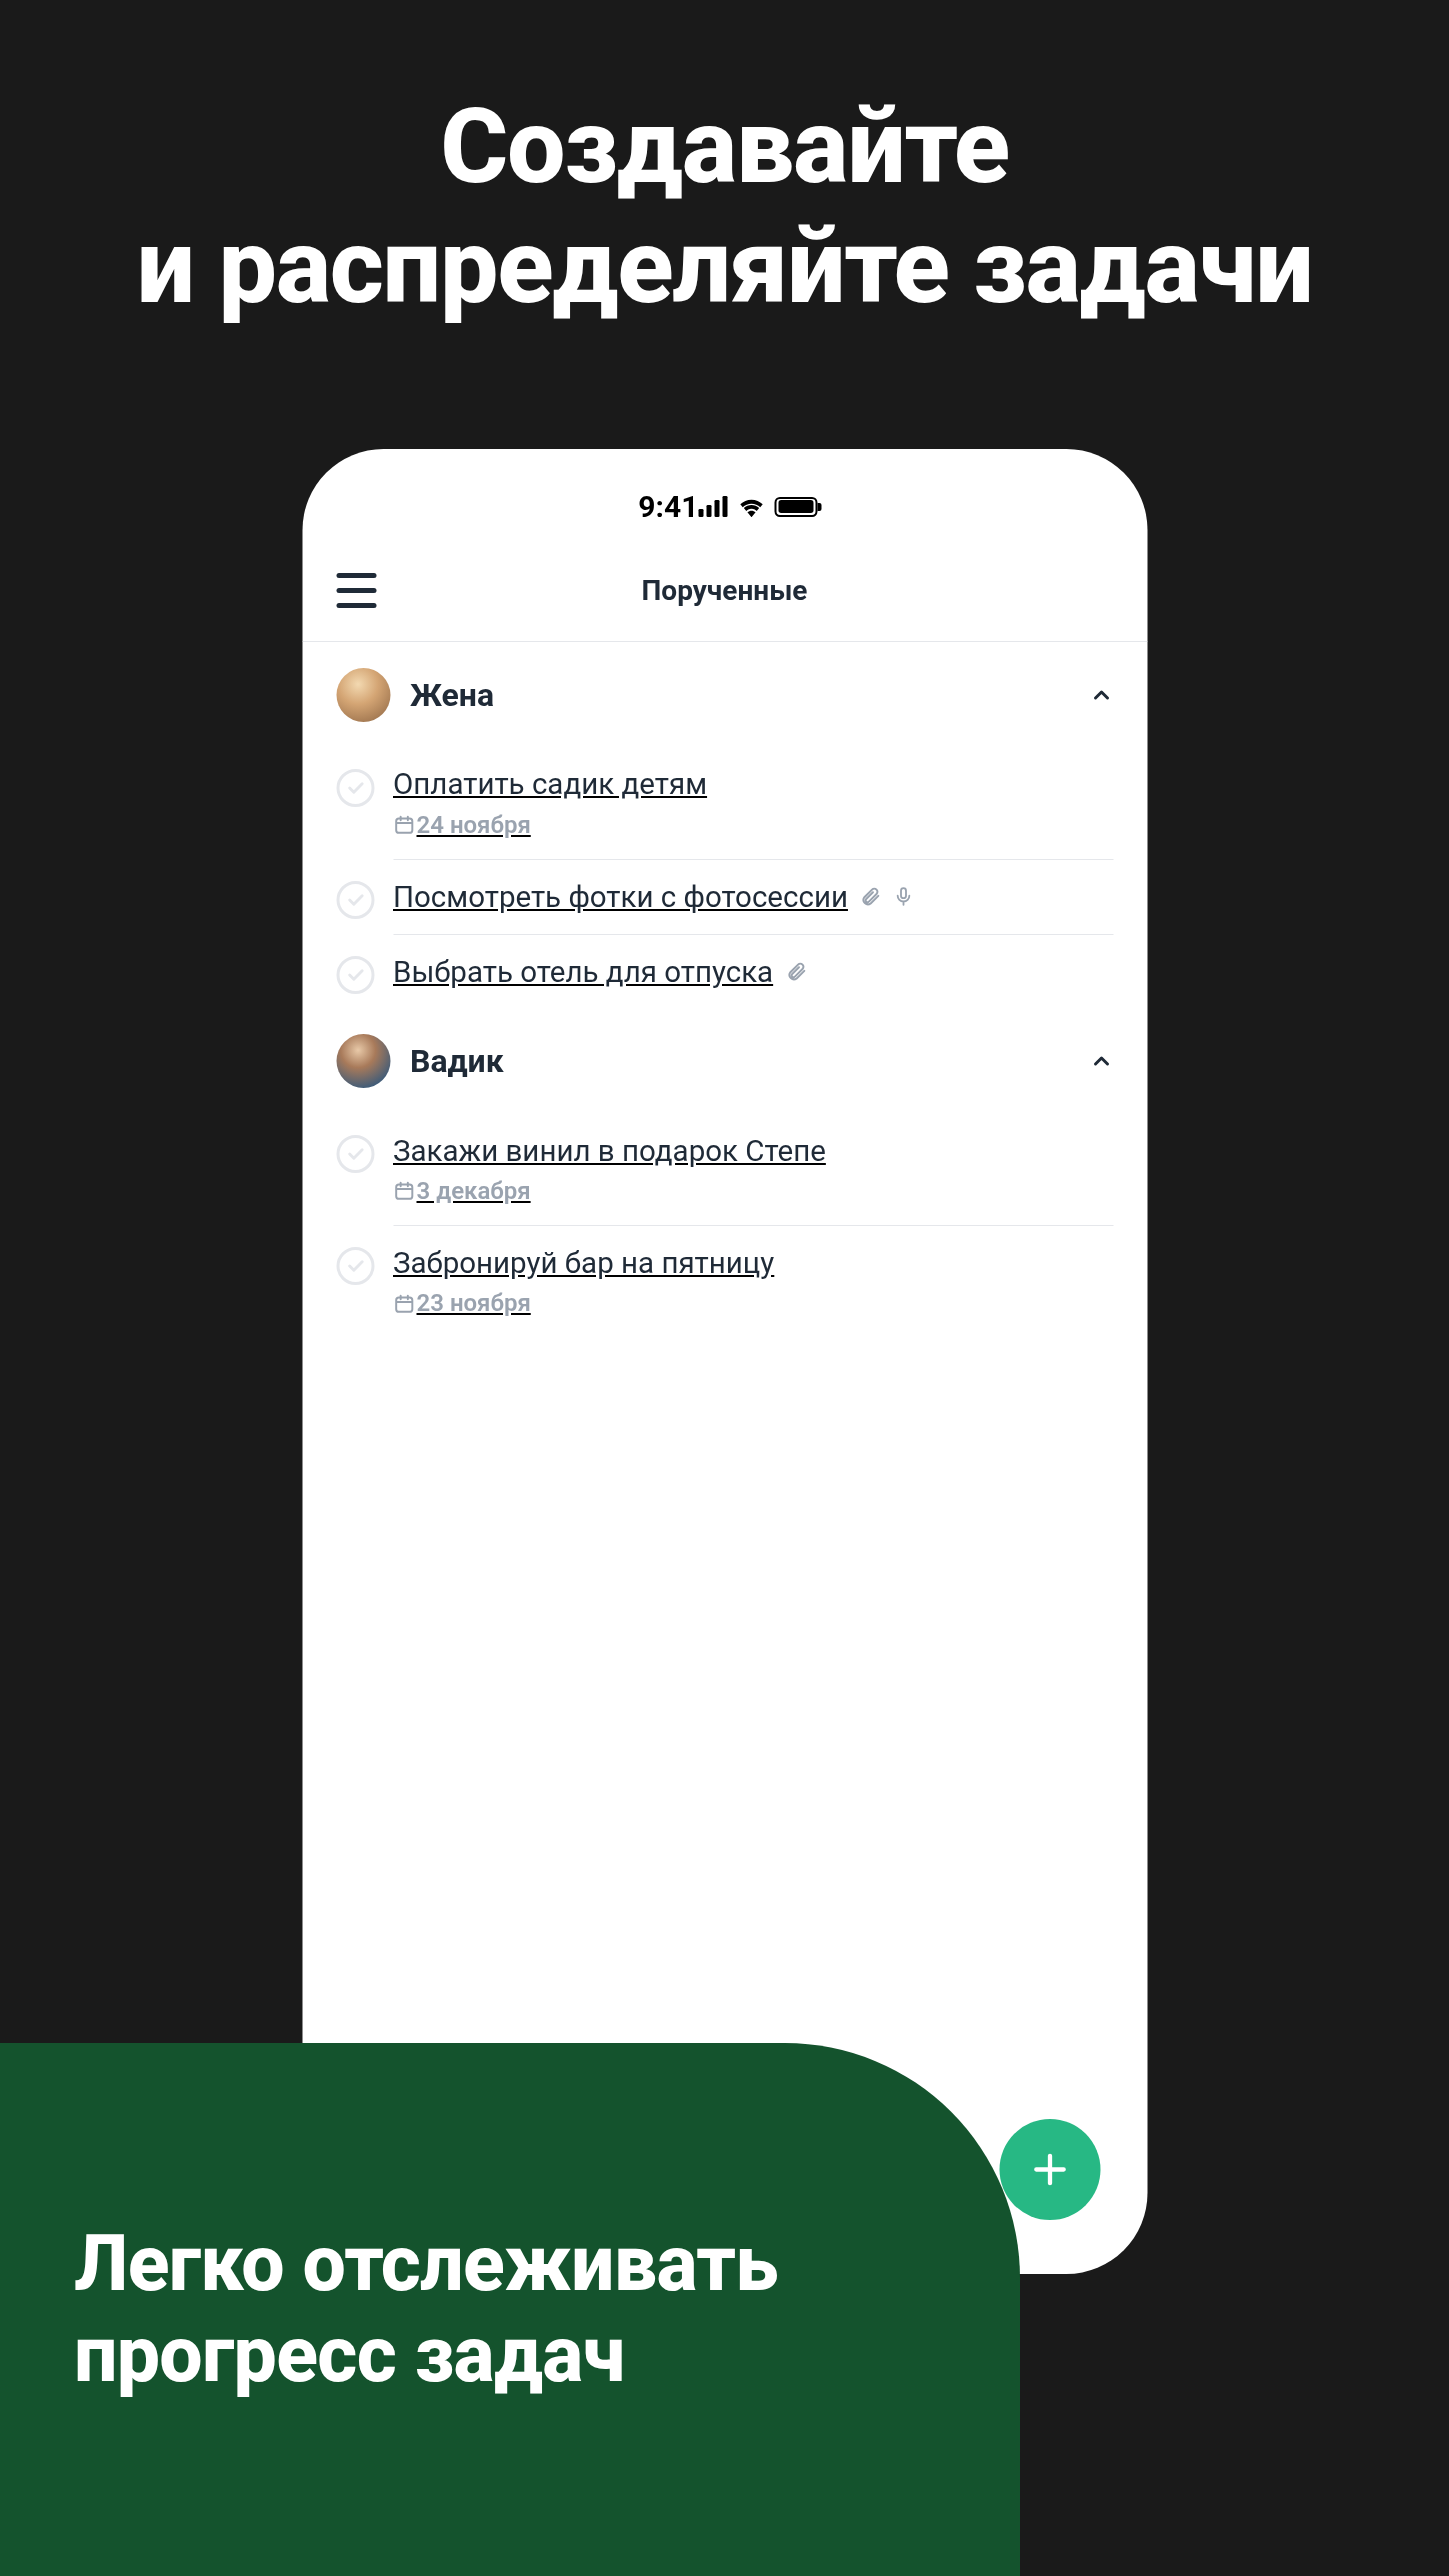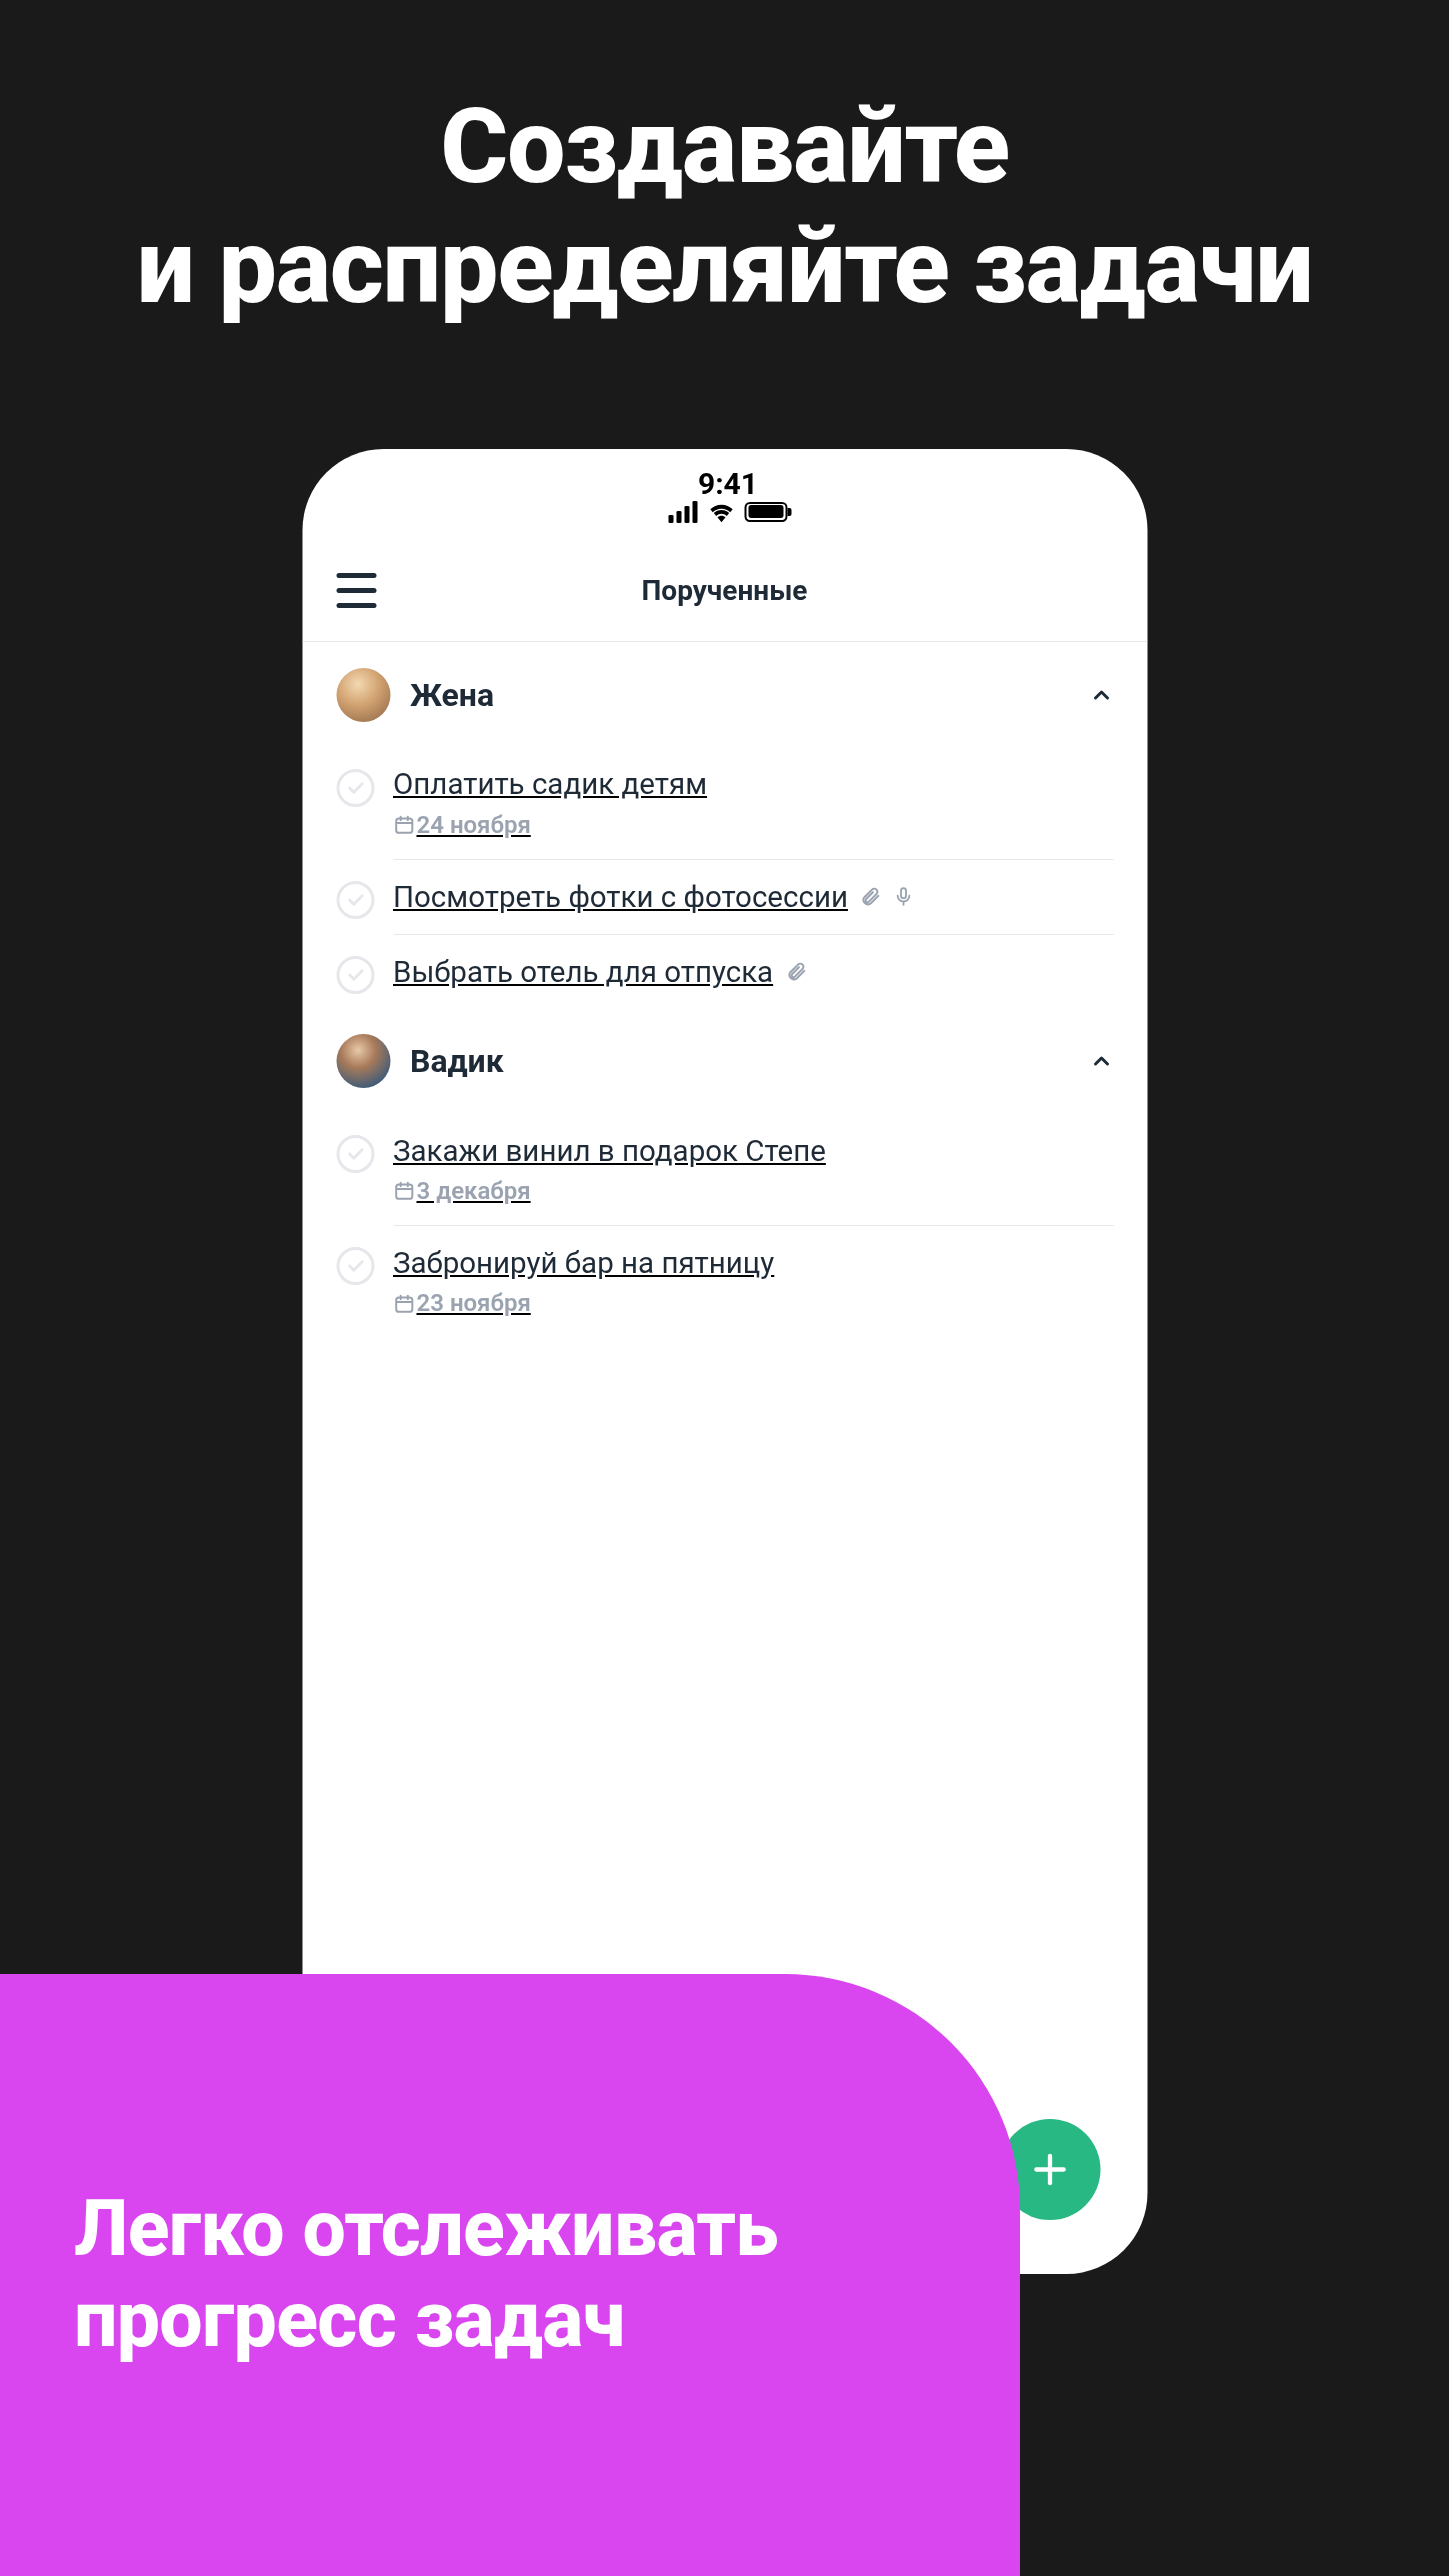--- a/index.html
+++ b/index.html
@@ -35,24 +35,23 @@
     display: flex;
     flex-direction: column;
     overflow: hidden;
   }
 
   
   .status-bar {
     height: 81px;
     display: flex;
     align-items: center;
-    justify-content: flex-start;
+    justify-content: center;
     padding: 0 60px 0 67px;
     margin-top: 17px;
-    flex-direction: column;
   }
   .status-time {
     font-size: 30px;
     font-weight: 700;
     color: #000;
   }
   .status-icons {
     display: flex;
     align-items: center;
     gap: 9.4px;
@@ -229,22 +228,22 @@
     z-index: 20;
   }
   .fab svg { display:block; }
 
   
   .banner {
     position: absolute;
     left: 0;
     bottom: 0;
     width: 1020px;
-    height: 602px;
-    background: #d946ef;
+    height: 533px;
+    background: #14532d;
     border-top-right-radius: 235px;
     display:flex;
     align-items:center;
     padding-left: 74px;
     z-index: 10;
     margin-top: 34px;
   }
   .banner-text {
     color: #ffffff;
     font-size: 77px;

